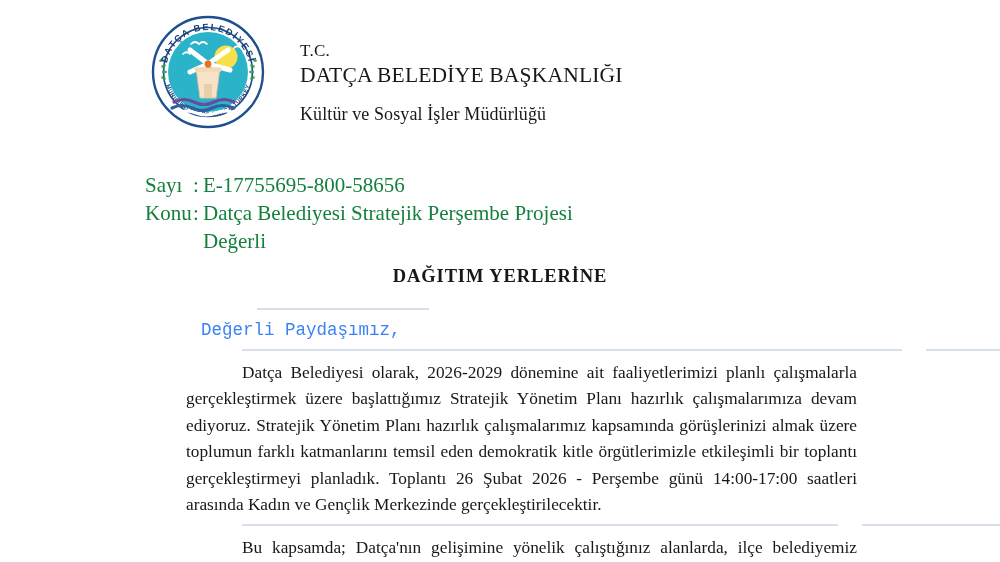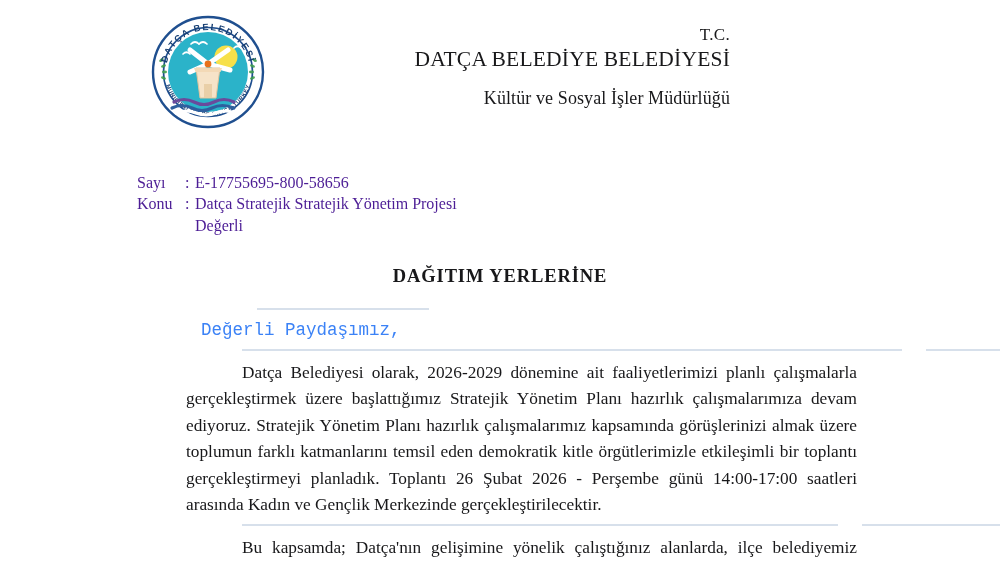--- a/index.html
+++ b/index.html
@@ -37,23 +37,23 @@
     left: 150px;
     top: 14px;
     width: 116px;
     height: 116px;
   }
   .emblem svg { display: block; width: 116px; height: 116px; }
 
   .header-text {
     position: absolute;
     left: 300px;
-    top: 25px;
+    top: 41px;
     width: 430px;
-    text-align: right;
+    text-align: left;
     line-height: 1.22;
   }
   .hdr-tc {
     font-size: 17px;
     letter-spacing: 0.3px;
     color: #18181a;
   }
   .hdr-main {
     font-size: 21.5px;
     letter-spacing: 0.2px;
@@ -63,25 +63,25 @@
   .hdr-sub {
     font-size: 18px;
     letter-spacing: 0.1px;
     color: #18181a;
     margin-top: 16px;
   }
 
   
   .meta {
     position: absolute;
-    left: 137px;
+    left: 145px;
     top: 172px;
-    font-size: 16px;
+    font-size: 21px;
     line-height: 1.33;
-    color: #4c1d95;
+    color: #15803d;
   }
   .meta-row { white-space: nowrap; }
   .meta-label {
     display: inline-block;
     width: 48px;
   }
   .meta-colon { display: inline-block; width: 10px; }
   .meta-cont {
     padding-left: 58px;
   }
@@ -203,31 +203,31 @@
         <g fill="none" stroke-width="3.2" stroke-linecap="round">
           <path d="M24 88 q10 -5 20 0 t20 0 t20 0" stroke="#6a4a9c"></path>
           <path d="M22 94 q10 -5 20 0 t20 0 t22 0" stroke="#2e5f9e"></path>
           <path d="M26 99 q10 -4 20 0 t20 0 t18 0" stroke="#ffffff"></path>
         </g>
       </svg>
     </div>
 
     <div class="header-text">
       <div class="hdr-tc">T.C.</div>
-      <div class="hdr-main">DATÇA BELEDİYE BELEDİYESİ</div>
+      <div class="hdr-main">DATÇA BELEDİYE BAŞKANLIĞI</div>
       <div class="hdr-sub">Kültür ve Sosyal İşler Müdürlüğü</div>
     </div>
   </div>
 
   <div class="meta">
     <div class="meta-row">
       <span class="meta-label">Sayı</span><span class="meta-colon">:</span><span>E-17755695-800-58656</span>
     </div>
     <div class="meta-row">
-      <span class="meta-label">Konu</span><span class="meta-colon">:</span><span>Datça Stratejik Stratejik Yönetim Projesi</span>
+      <span class="meta-label">Konu</span><span class="meta-colon">:</span><span>Datça Belediyesi Stratejik Perşembe Projesi</span>
     </div>
     <div class="meta-cont">Değerli</div>
   </div>
 
   <div class="addressee">DAĞITIM YERLERİNE</div>
 
   <div class="body-block">
 
     <div class="salutation">
       <span class="rule rule-a"></span>

